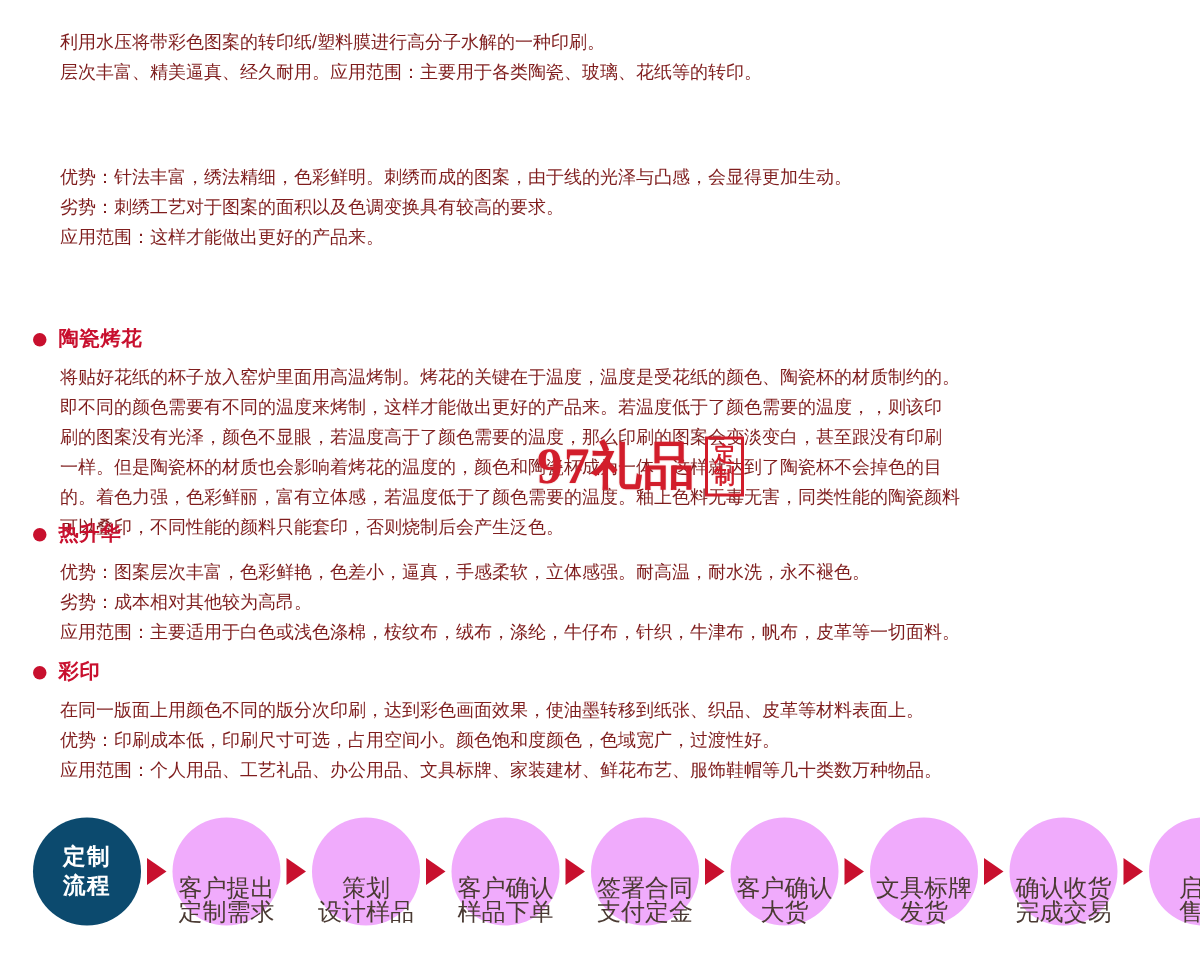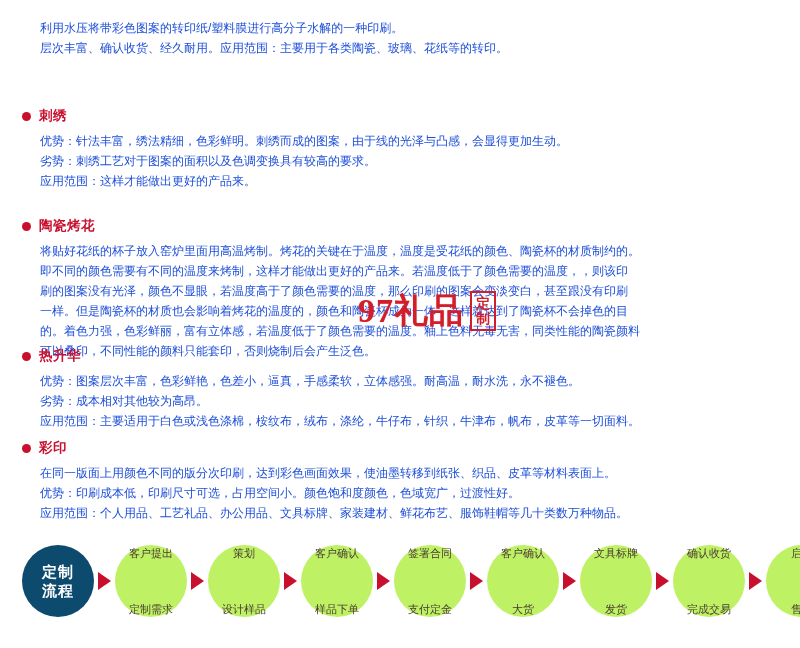--- a/index.html
+++ b/index.html
@@ -41,21 +41,21 @@
   }
   .sec-title {
     color: #c8102e;
     font-size: 13.5px;
     font-weight: bold;
     letter-spacing: 0.5px;
     line-height: 1.2;
   }
   .sec-body {
     padding-left: 18px;
-    color: #1d4ed8;
+    color: #7f1d1d;
     font-size: 12px;
     line-height: 20px;
   }
   .sec-body p {
     margin: 0;
     text-align: justify;
   }
 
   
   .watermark {
@@ -119,50 +119,46 @@
     border-top: 9px solid transparent;
     border-bottom: 9px solid transparent;
     border-left: 13px solid #c8102e;
     margin: 0 4px;
     flex: 0 0 auto;
   }
   .flow-step {
     width: 72px;
     height: 72px;
     border-radius: 50%;
-    background: #bef264;
+    background: #f0abfc;
     color: #4a3a33;
     display: flex;
     flex-direction: column;
     align-items: center;
-    justify-content: space-between;
-    font-size: 11px;
+    justify-content: flex-end;
+    font-size: 16px;
     line-height: 16px;
     text-align: center;
     flex: 0 0 auto;
   }
   .flow-step span { display: block; }
 </style>
 </head>
 <body>
 
 <div class="page">
 
   <div class="section" style="top:18px;">
     <div class="sec-body">
       <p>利用水压将带彩色图案的转印纸/塑料膜进行高分子水解的一种印刷。</p>
-      <p>层次丰富、确认收货、经久耐用。应用范围：主要用于各类陶瓷、玻璃、花纸等的转印。</p>
+      <p>层次丰富、精美逼真、经久耐用。应用范围：主要用于各类陶瓷、玻璃、花纸等的转印。</p>
     </div>
   </div>
 
   <div class="section" style="top:108px;">
-    <div class="sec-head">
-      <span class="bullet"></span>
-      <span class="sec-title">刺绣</span>
-    </div>
     <div class="sec-body">
       <p>优势：针法丰富，绣法精细，色彩鲜明。刺绣而成的图案，由于线的光泽与凸感，会显得更加生动。</p>
       <p>劣势：刺绣工艺对于图案的面积以及色调变换具有较高的要求。</p>
       <p>应用范围：这样才能做出更好的产品来。</p>
     </div>
   </div>
 
   <div class="section" style="top:218px;">
     <div class="sec-head">
       <span class="bullet"></span>

